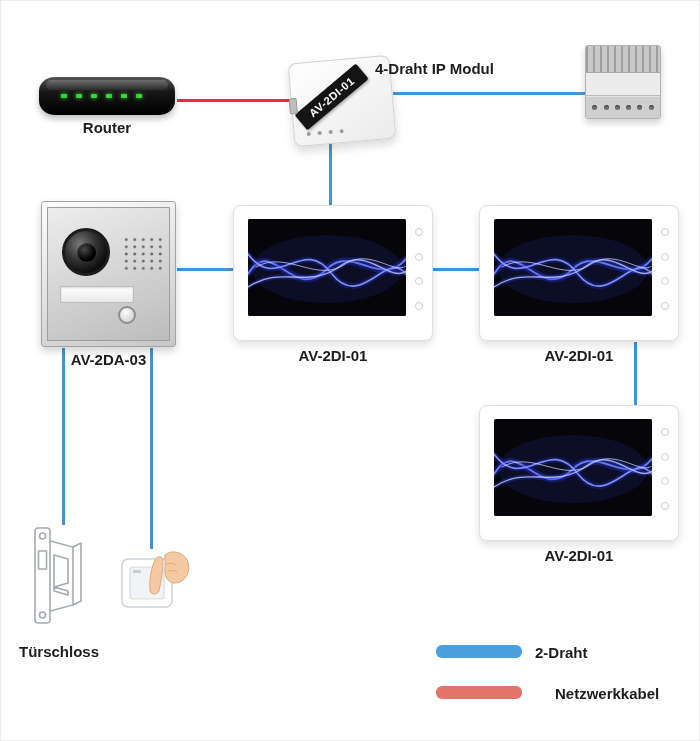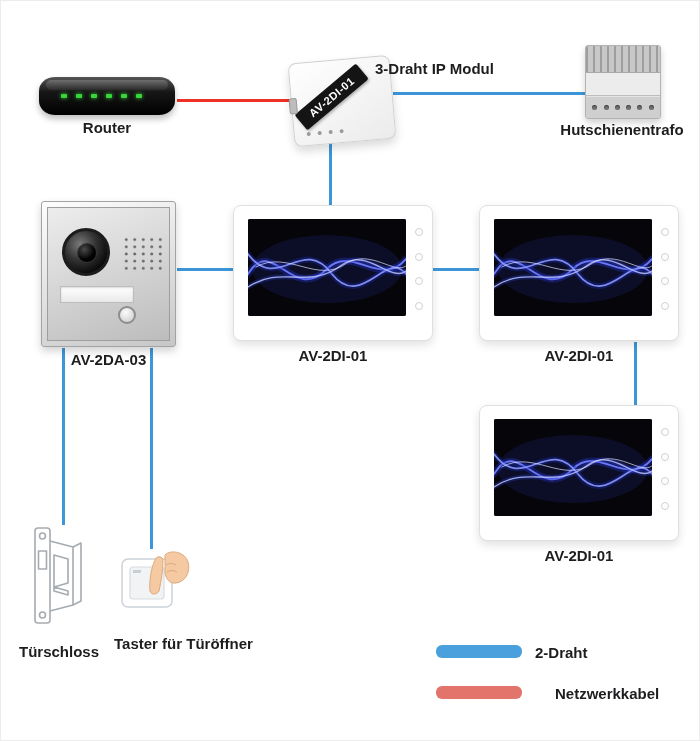--- a/index.html
+++ b/index.html
@@ -111,36 +111,35 @@
   <div class="ip-module">
     <div class="ip-sticker">AV-2DI-01</div>
     <div class="ip-port"></div>
     <div class="ip-holes">
       <span class="ip-hole"></span>
       <span class="ip-hole"></span>
       <span class="ip-hole"></span>
       <span class="ip-hole"></span>
     </div>
   </div>
-  <div class="label" style="left:374px;top:59px;">3-Draht IP Modul</div>
+  <div class="label" style="left:374px;top:59px;">4-Draht IP Modul</div>
 
   <div class="trafo">
     <div class="trafo-vents"></div>
     <div class="trafo-mid"></div>
     <div class="trafo-terminals">
       <span class="trafo-screw"></span>
       <span class="trafo-screw"></span>
       <span class="trafo-screw"></span>
       <span class="trafo-screw"></span>
       <span class="trafo-screw"></span>
       <span class="trafo-screw"></span>
     </div>
   </div>
   <div class="label center" style="left:546px;top:120px;width:150px;">
-    <div>Hutschienentrafo</div>
   </div>
 
   <div class="door-station">
     <div class="ds-inner"></div>
     <div class="ds-camera">
       <div class="ds-lens"></div>
     </div>
     <div class="ds-grille"></div>
     <div class="ds-plate"></div>
     <div class="ds-button"></div>
@@ -240,20 +239,19 @@
     <rect x="3" y="10" width="50" height="48" rx="6" fill="#ffffff" stroke="#ccd2d8" stroke-width="1.5"></rect>
     <rect x="11" y="18" width="34" height="32" rx="3" fill="#f1f3f5" stroke="#d8dce0" stroke-width="1.2"></rect>
     <rect x="14" y="21" width="8" height="3" fill="#c9ced3"></rect>
     <g stroke="#dca97d" stroke-width="1" stroke-linejoin="round">
       <path d="M46 6 C52 0 66 3 69 13 C72 23 66 33 57 34 C51 35 47 30 46 24 Z" fill="#f5c9a2"></path>
       <path d="M31 42 C30 33 32 19 36 11 C38 6 44 7 44 12 C44 21 42 33 40 42 C38 46 32 46 31 42 Z" fill="#f5c9a2"></path>
       <path d="M47 16 C50 14 54 14 57 16" fill="none"></path>
       <path d="M48 23 C51 21 55 21 58 23" fill="none"></path>
     </g>
   </svg>
-  <div class="label center" style="left:100px;top:634px;width:165px;">Taster für Türöffner</div>
 
   <div class="legend-bar blue" style="left:435px;top:644px;"></div>
   <div class="label" style="left:534px;top:643px;">2-Draht</div>
   <div class="legend-bar red" style="left:435px;top:685px;"></div>
   <div class="label" style="left:554px;top:684px;">Netzwerkkabel</div>
 
 </div>
 
 </body></html>

